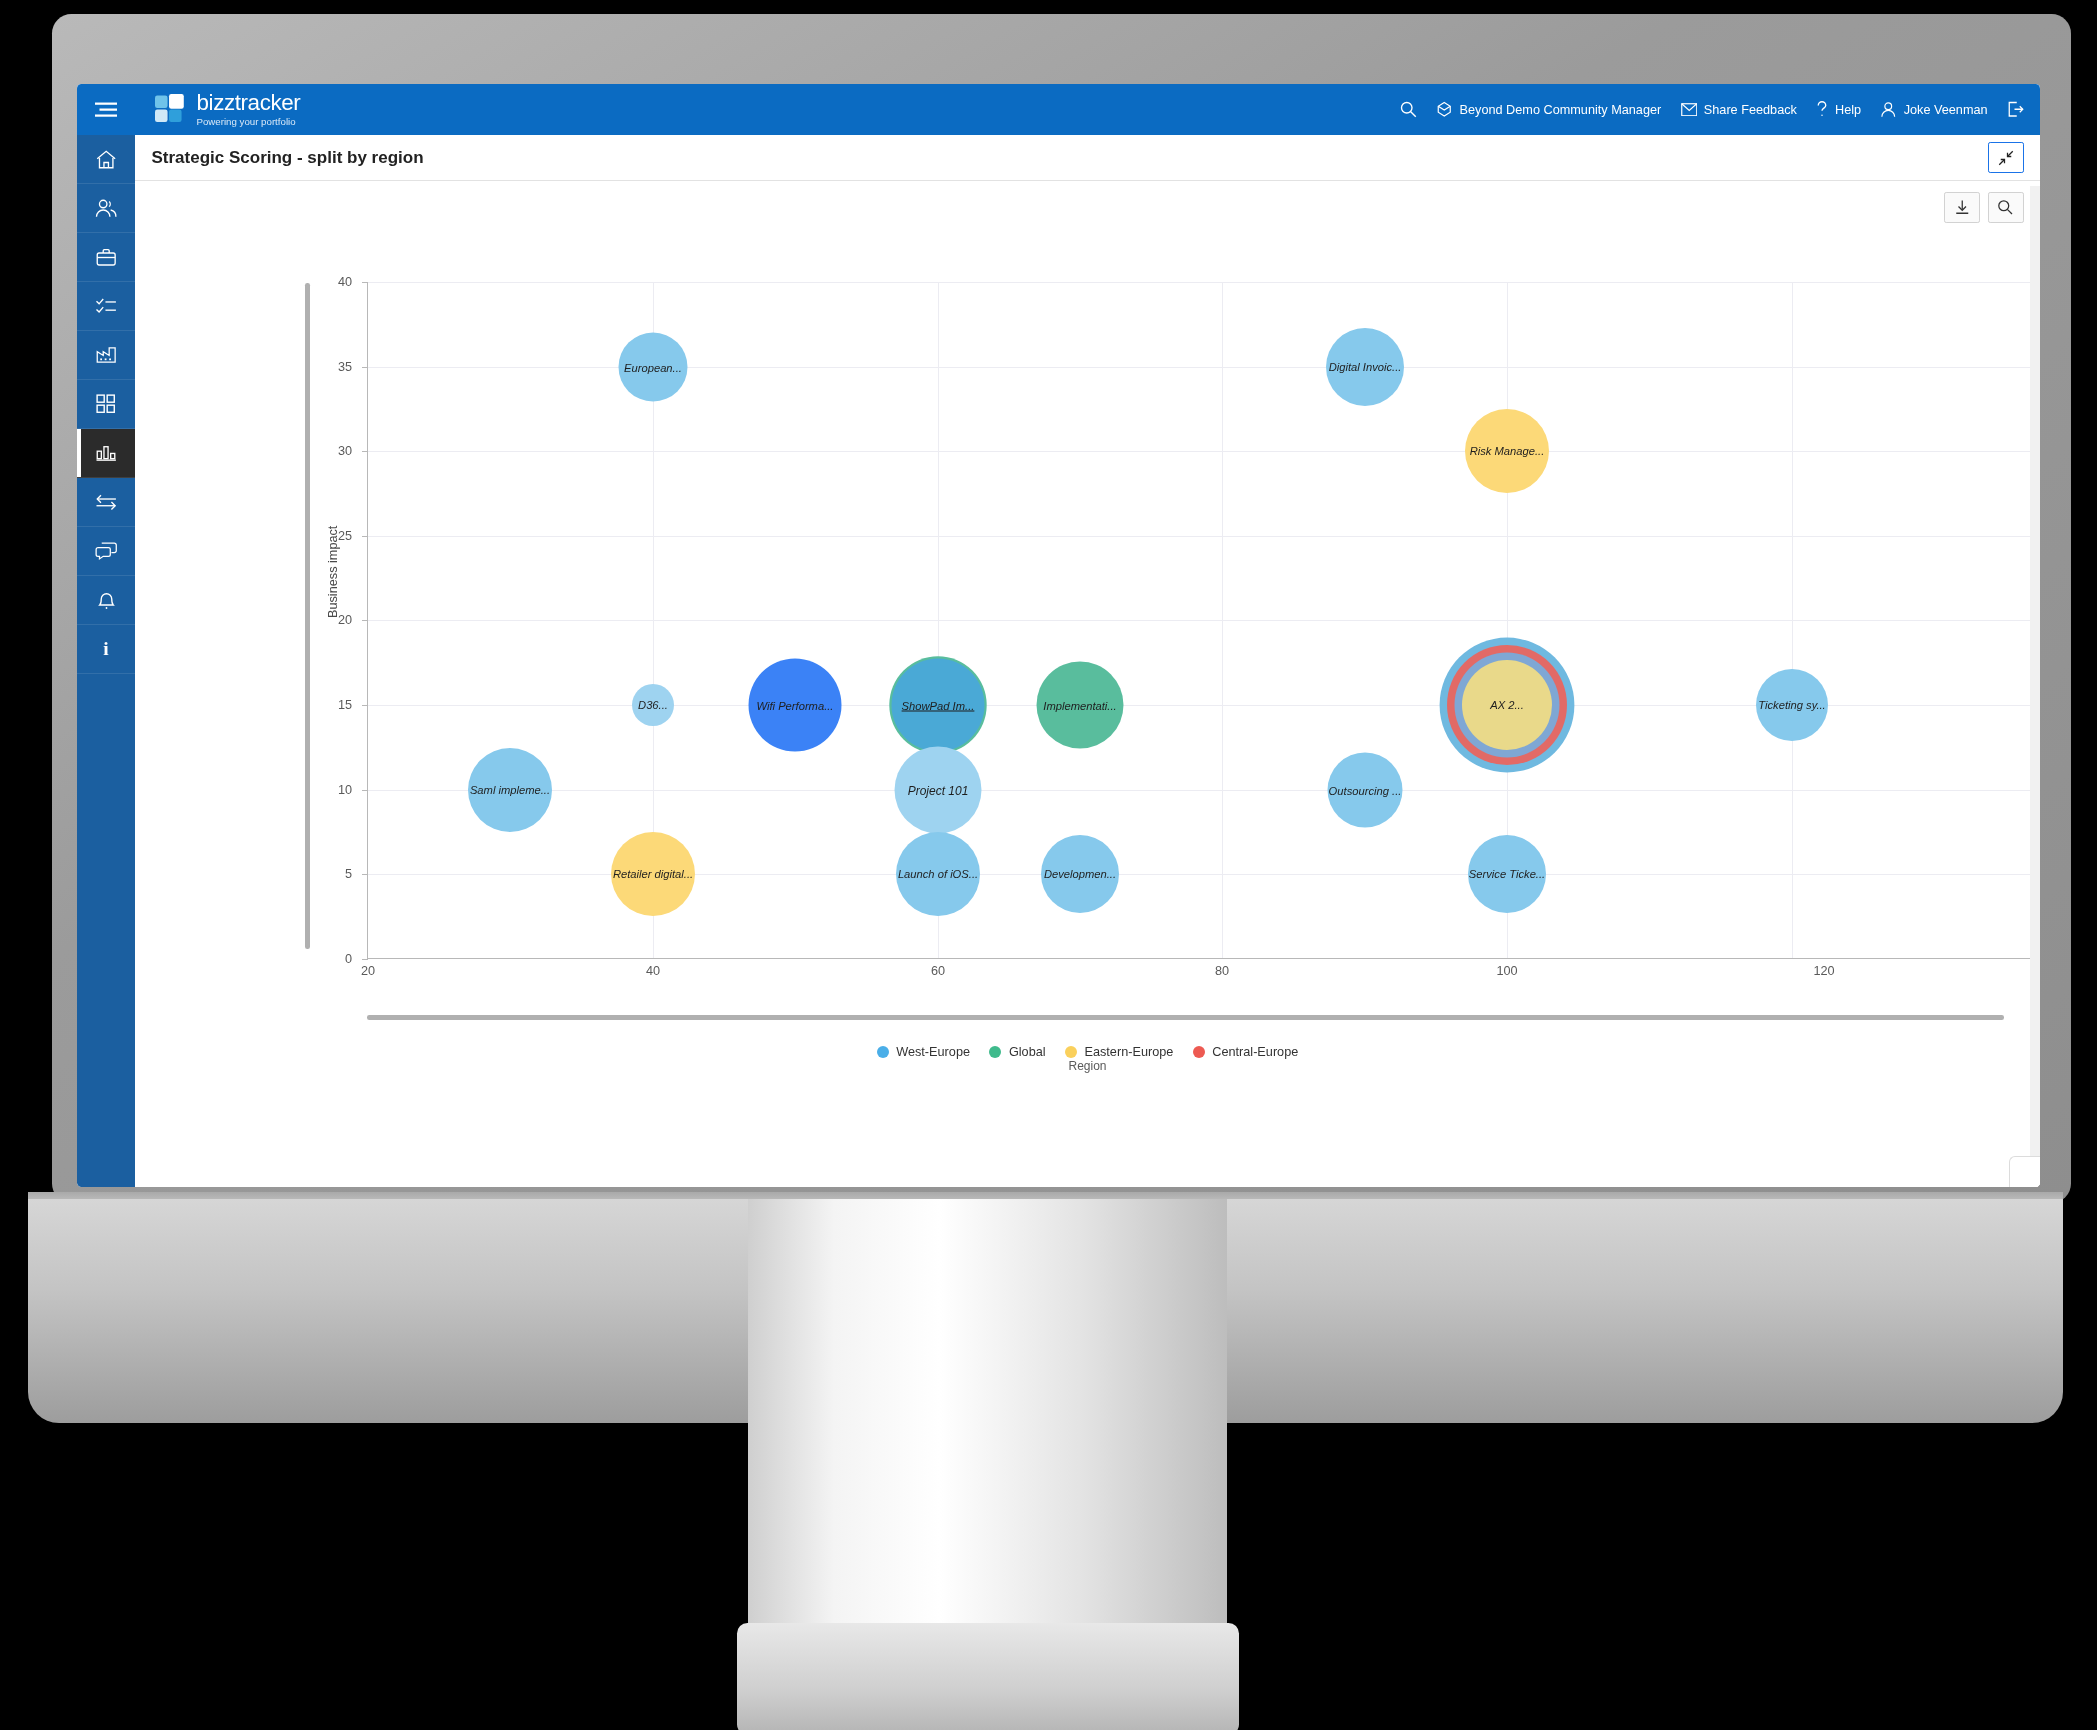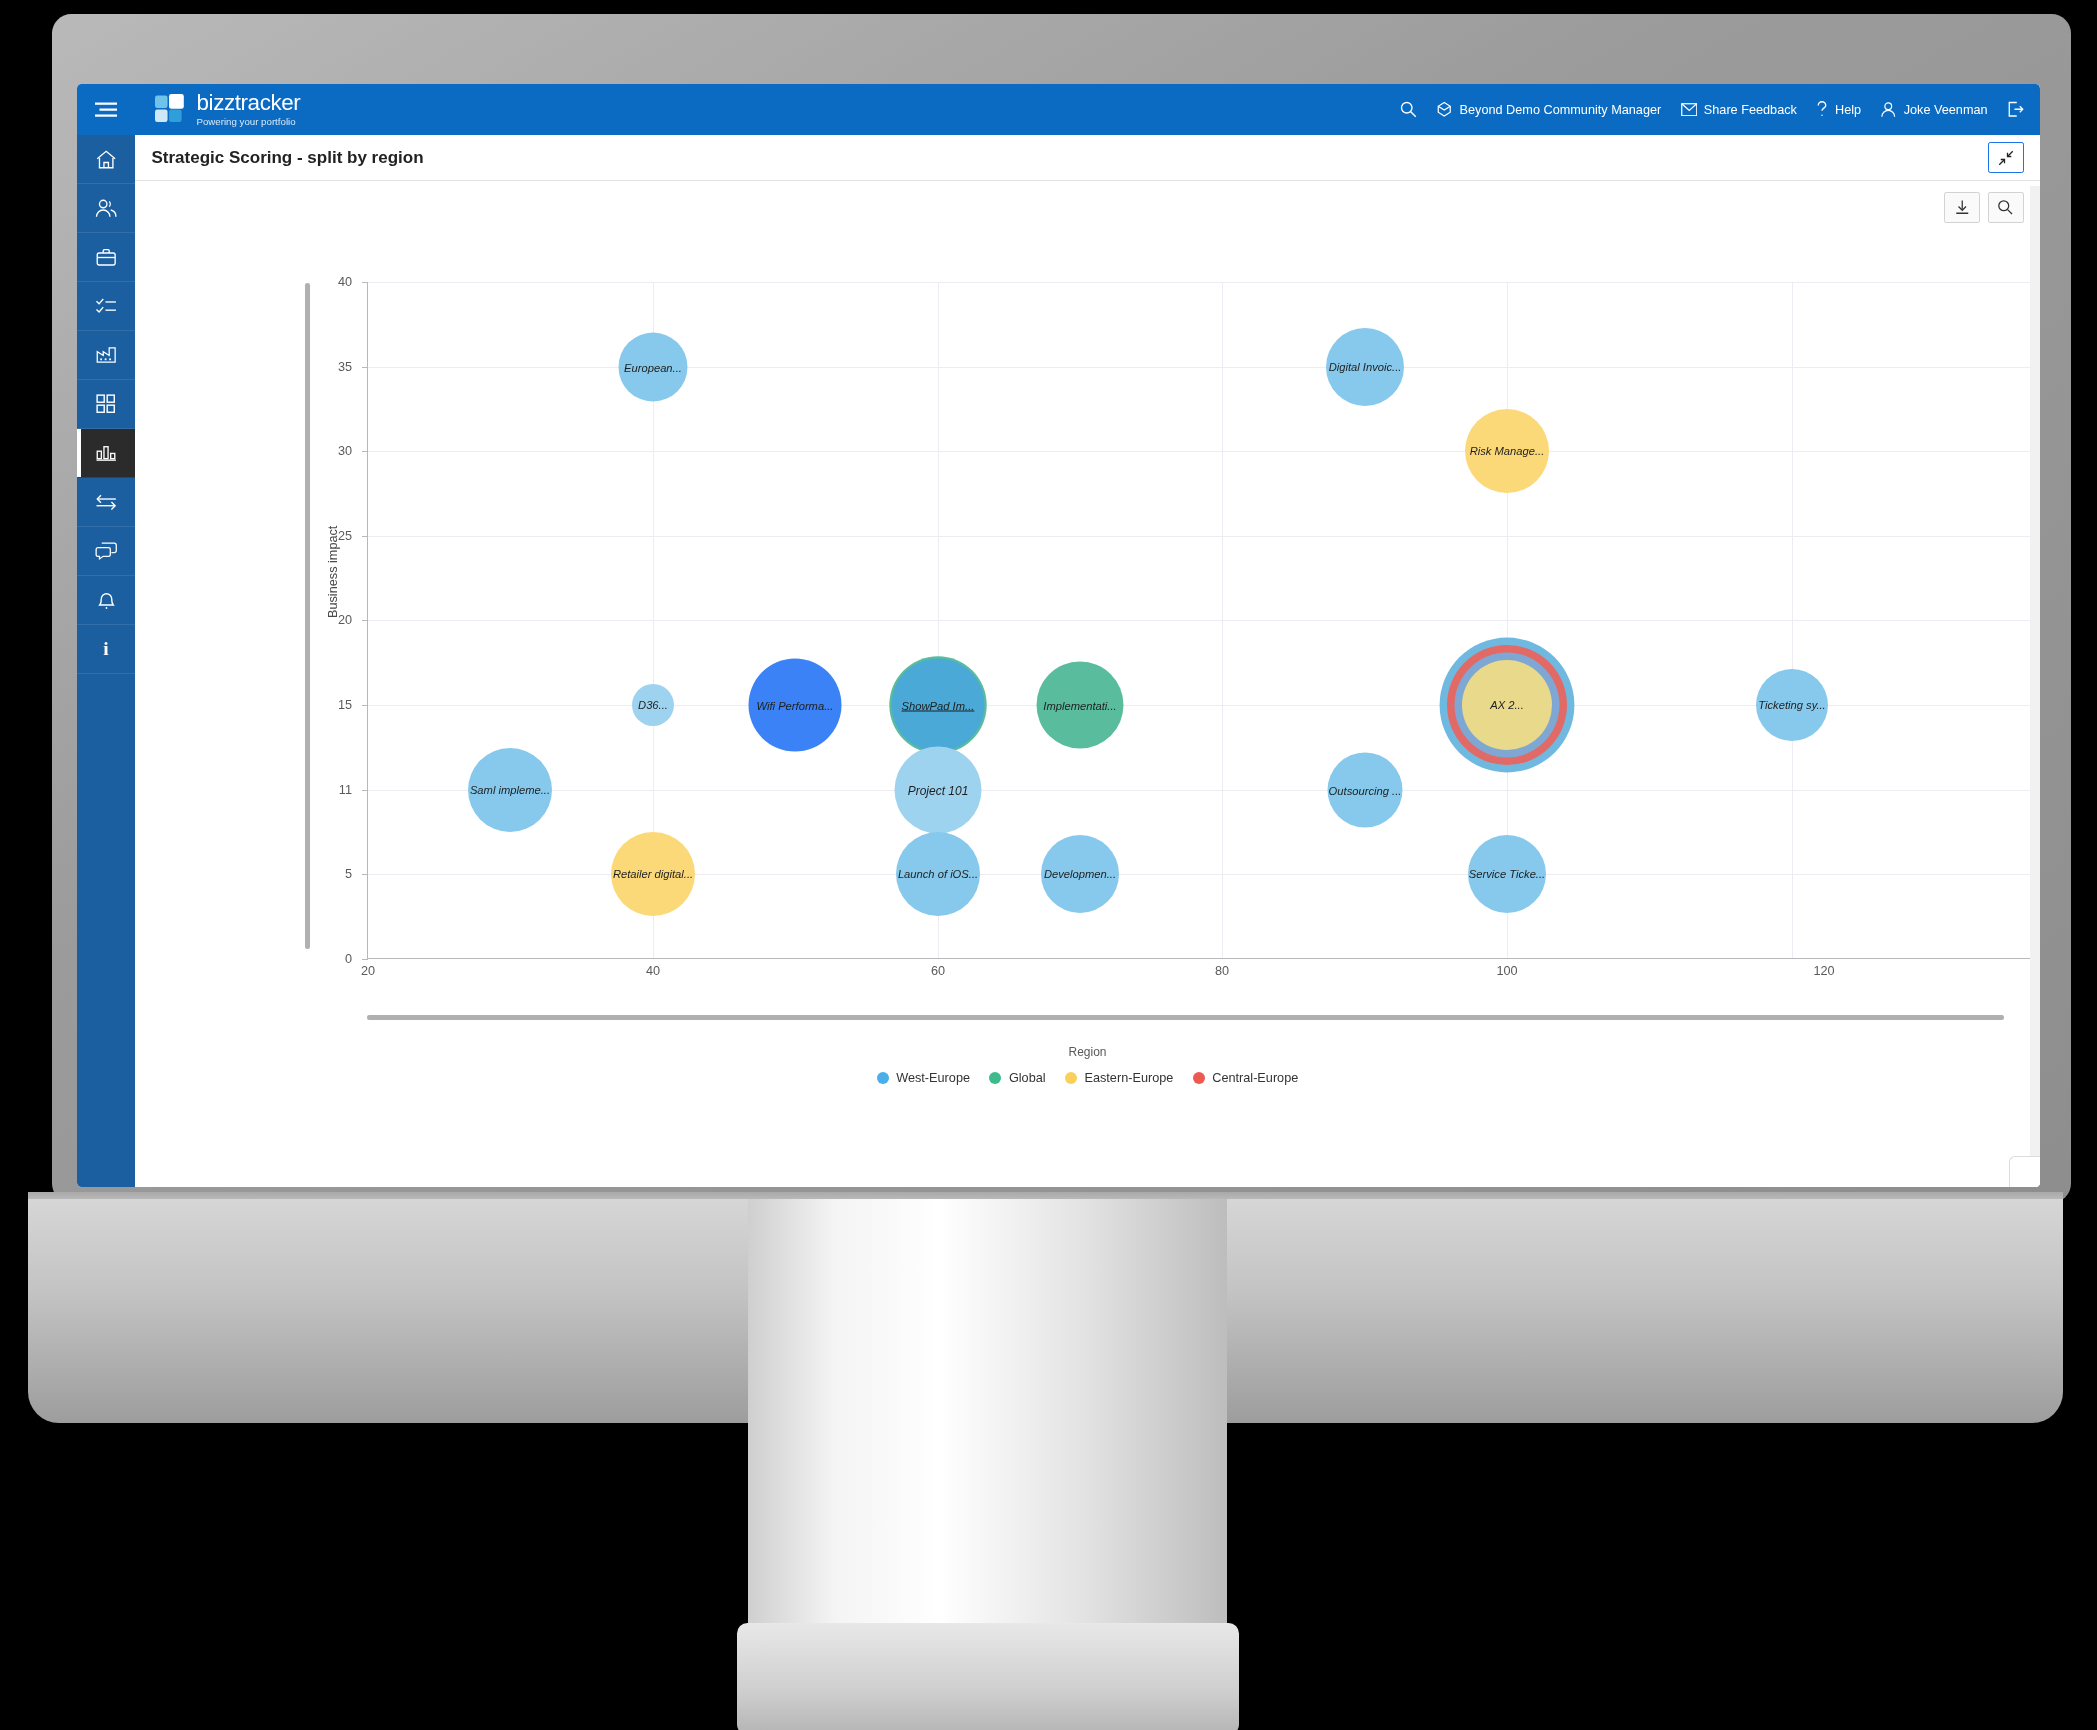--- a/index.html
+++ b/index.html
@@ -399,21 +399,21 @@
           <div id="chart-wrap">
             <div id="y-axis-bar"></div>
             <div id="y-axis-title">Business impact</div>
             <div id="plot">
                 <div class="ytick" style="top: 677px;">0</div>
                 <div class="ytick-mark" style="top: 677px;"></div>
                 <div class="gridline-h" style="top: 592px;"></div>
                 <div class="ytick" style="top: 592px;">5</div>
                 <div class="ytick-mark" style="top: 592px;"></div>
                 <div class="gridline-h" style="top: 508px;"></div>
-                <div class="ytick" style="top: 508px;">11</div>
+                <div class="ytick" style="top: 508px;">10</div>
                 <div class="ytick-mark" style="top: 508px;"></div>
                 <div class="gridline-h" style="top: 423px;"></div>
                 <div class="ytick" style="top: 423px;">15</div>
                 <div class="ytick-mark" style="top: 423px;"></div>
                 <div class="gridline-h" style="top: 338px;"></div>
                 <div class="ytick" style="top: 338px;">20</div>
                 <div class="ytick-mark" style="top: 338px;"></div>
                 <div class="gridline-h" style="top: 254px;"></div>
                 <div class="ytick" style="top: 254px;">25</div>
                 <div class="ytick-mark" style="top: 254px;"></div>
@@ -482,39 +482,39 @@
                 <div class="bubble" title="Developmen...  (Strategic fit: 70, Business impact: 5)" style="width: 78px; height: 78px; left: 712px; top: 592px; background: rgb(134, 201, 236);">
                   <span>Developmen...</span>
                 </div>
                 <div class="bubble" title="Service Ticke...  (Strategic fit: 100, Business impact: 5)" style="width: 78px; height: 78px; left: 1139px; top: 592px; background: rgb(134, 201, 236);">
                   <span>Service Ticke...</span>
                 </div>
               </div>
             <div id="x-axis-bar"></div>
 
             <div id="legend">
-              <div id="legend-title">Region</div>
               <div id="legend-items">
                   <div class="legend-item">
                     <span class="legend-dot" style="background: rgb(74, 174, 232);"></span>
                     <span>West-Europe</span>
                   </div>
                   <div class="legend-item">
                     <span class="legend-dot" style="background: rgb(63, 186, 140);"></span>
                     <span>Global</span>
                   </div>
                   <div class="legend-item">
                     <span class="legend-dot" style="background: rgb(250, 208, 92);"></span>
                     <span>Eastern-Europe</span>
                   </div>
                   <div class="legend-item">
                     <span class="legend-dot" style="background: rgb(237, 90, 82);"></span>
                     <span>Central-Europe</span>
                   </div>
                 </div>
+              <div id="legend-title">Region</div>
             </div>
           </div>
 
           <div id="scrollbar-right"></div>
           <div id="scroll-corner"></div>
         </div>
       </div>
     </div>
   </div>
 </div>

